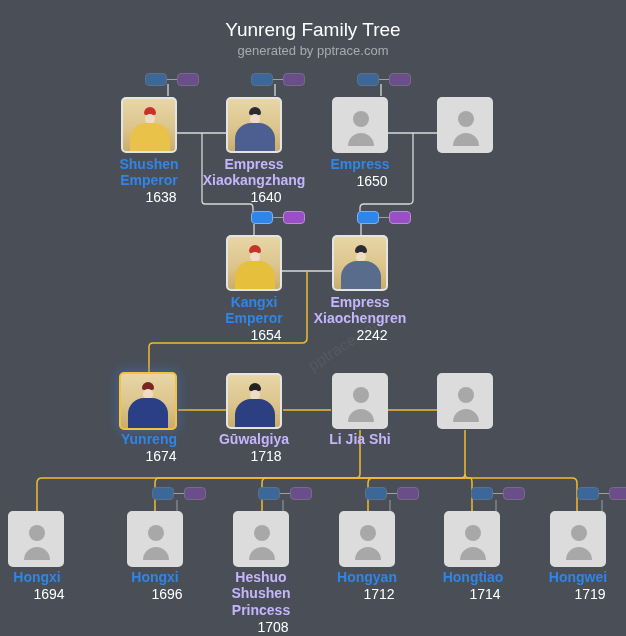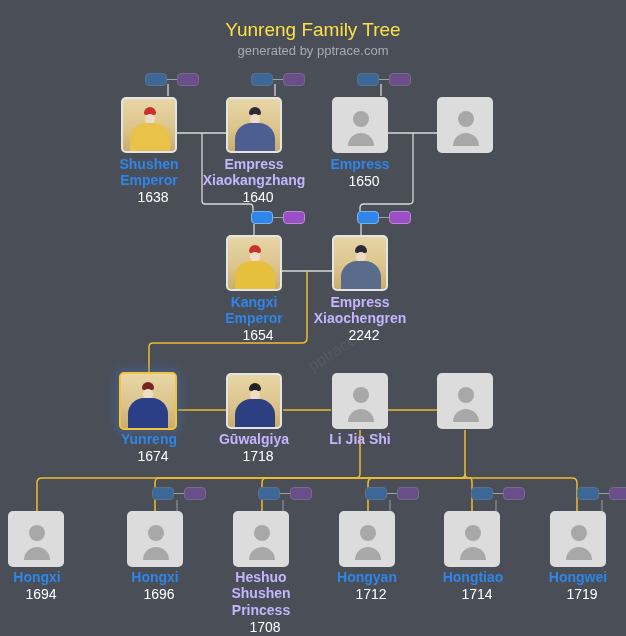--- a/index.html
+++ b/index.html
@@ -4,21 +4,21 @@
   <style>
     html, body { margin: 0; padding: 0; }
     body {
       width: 626px; height: 636px; overflow: hidden;
       background: #4a4f57;
       font-family: "Liberation Sans", sans-serif;
       position: relative;
     }
     .title {
       position: absolute; left: 0; width: 626px; top: 19px;
-      text-align: center; color: #fde047; font-size: 19px;
+      text-align: center; color: #ffffff; font-size: 19px;
     }
     .subtitle {
       position: absolute; left: 0; width: 626px; top: 43px;
       text-align: center; color: #a7abb1; font-size: 13px;
     }
     svg.lines { position: absolute; left: 0; top: 0; }
     .watermark {
       position: absolute; left: 305px; top: 360px;
       color: rgba(255,255,255,0.06); font-size: 16px;
       transform: rotate(-33deg); transform-origin: left top;
@@ -57,21 +57,21 @@
     .photo.selected {
       border-color: #f4c33a; box-shadow: 0 0 10px 3px rgba(60,120,220,0.35);
     }
     .name {
       position: absolute; left: 0; width: 120px; font-size: 14px;
       font-weight: bold; line-height: 16px;
     }
     .name.male { color: #2f85e8; }
     .name.female { color: #c4b5fd; }
     .year {
-      position: absolute; left: 4px; width: 120px; color: #ffffff;
+      position: absolute; left: 12px; width: 120px; color: #ffffff;
       font-size: 14px; line-height: 16px;
     }
     .toggle {
       position: absolute; width: 56px; height: 14px;
     }
     .toggle .b, .toggle .p {
       position: absolute; top: 0; width: 22px; height: 13px; border-radius: 4px;
     }
     .toggle .b { left: 0; }
     .toggle .p { left: 32px; }

